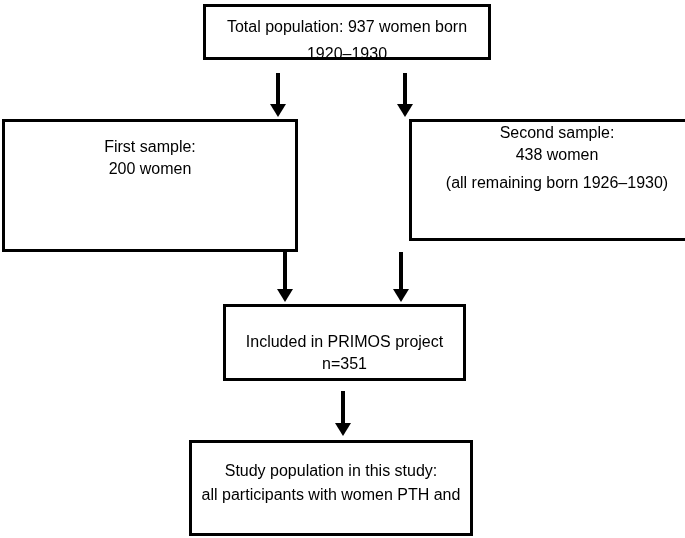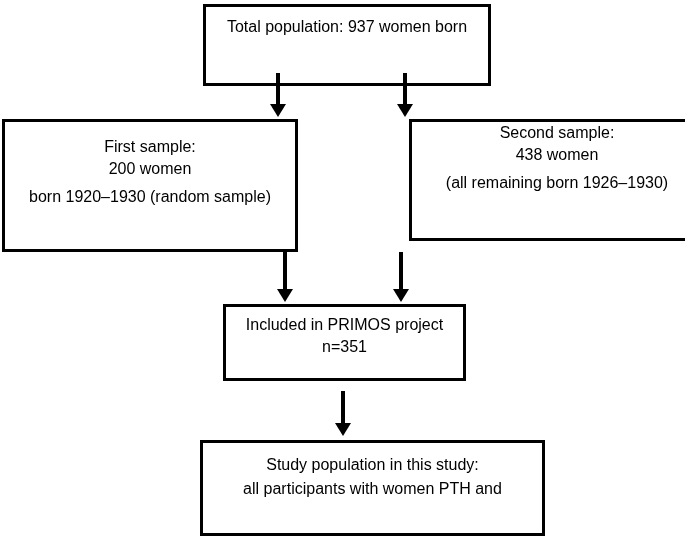--- a/index.html
+++ b/index.html
@@ -12,25 +12,25 @@
     overflow:hidden;
   }
   .box{
     position:absolute;
     box-sizing:border-box;
     border:3px solid #000000;
     background:#ffffff;
     text-align:center;
     font-size:16px;
   }
-  .box-total {left:203px;top:4px;  width:288px;height:82px; padding-top:6px; line-height:27px;}
+  .box-total {left:203px;top:4px;  width:288px;height:56px; padding-top:6px; line-height:27px;}
   .box-first {left:2px;  top:119px;width:296px;height:133px;padding-top:14px; line-height:22px;}
   .box-second{left:409px;top:119px;width:296px;height:122px;line-height:22px;}
-  .box-primos{left:223px;top:304px;width:243px;height:77px; padding-top:7px; line-height:22px;}
-  .box-study {left:200px;top:440px;width:345px;height:96px; padding-top:10px;line-height:24px;}
+  .box-primos{left:223px;top:304px;width:243px;height:77px; padding-top:24px; line-height:22px;}
+  .box-study {left:189px;top:440px;width:284px;height:96px; padding-top:16px;line-height:24px;}
   .bl{white-space:nowrap;}
   .gap{margin-top:6px;}
   .b{font-weight:normal;}
   .arrow{
     position:absolute;
     width:16px;
     display:flex;flex-direction:column;align-items:center;
   }
   .stem{width:4px;flex:1;background:#000000;}
   .head{
@@ -40,26 +40,26 @@
     border-top:13px solid #000000;
   }
 </style>
 </head>
 <body>
 
 <div class="canvas">
 
   <div class="box box-total">
     <div class="bl">Total population: 937 women born</div>
+    <div class="bl">1920–1930</div>
   </div>
 
   <div class="box box-first">
     <div class="bl">First sample:</div>
     <div class="bl">200 women</div>
-    <div class="bl gap">born 1920–1930 (random sample)</div>
   </div>
 
   <div class="box box-second">
     <div class="bl">Second sample:</div>
     <div class="bl">438 women</div>
     <div class="bl gap">(all remaining born 1926–1930)</div>
   </div>
 
   <div class="box box-primos">
     <div class="bl">Included in PRIMOS project</div>

